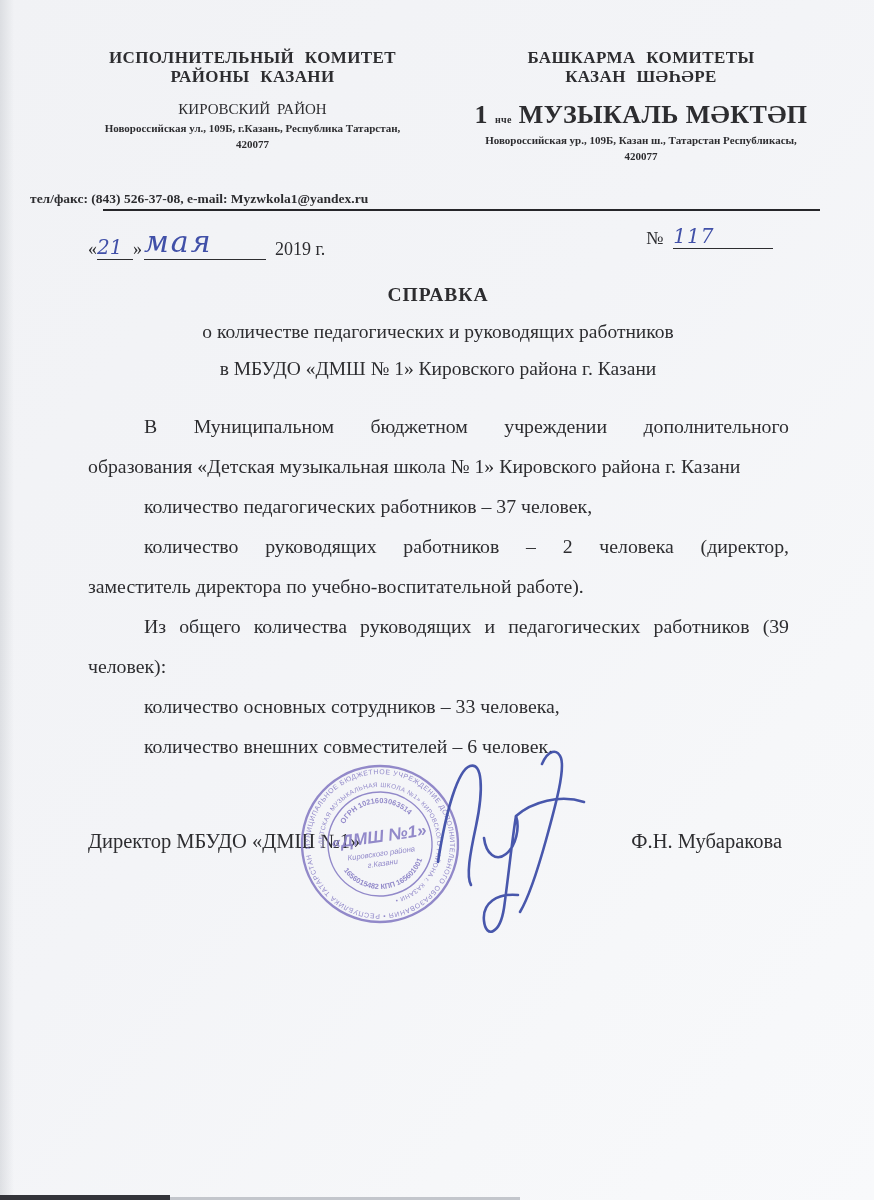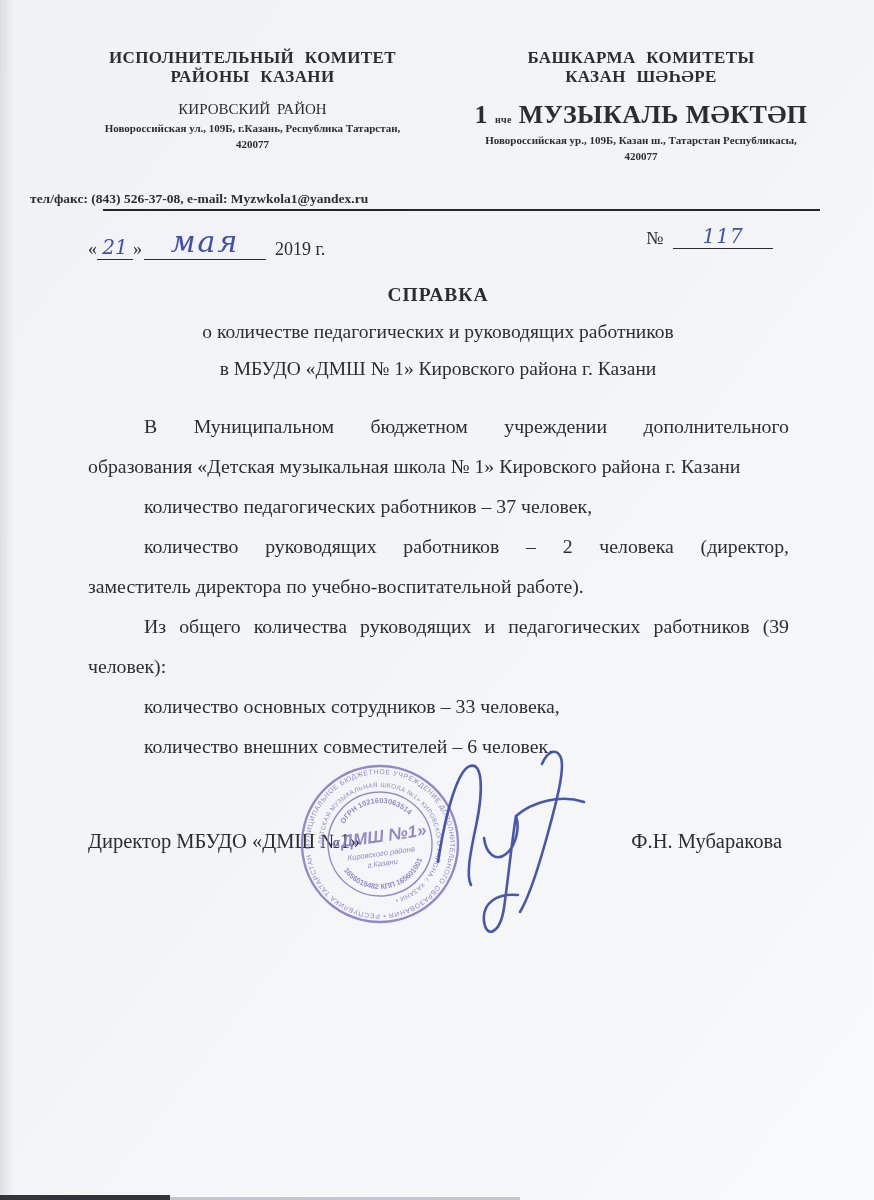--- a/index.html
+++ b/index.html
@@ -14,21 +14,21 @@
   .hdr-right{left:452px;width:378px;}
   .committee{font-size:17px;font-weight:bold;line-height:19px;letter-spacing:.4px;word-spacing:6px;}
   .org-name{margin-top:14px;font-size:26px;font-weight:bold;letter-spacing:.4px;white-space:nowrap;}
   .org-name .small-part{font-size:10px;font-weight:bold;}
   .district{margin-top:15px;font-size:15px;word-spacing:3px;}
   .addr{margin-top:2px;font-size:11px;font-weight:bold;line-height:16px;}
   .contact{position:absolute;top:191px;left:30px;width:840px;text-align:left;font-size:13.5px;font-weight:bold;}
   .rule{position:absolute;top:209px;left:103px;width:717px;height:2px;background:#26262a;}
   
   .dateline{position:absolute;top:224px;left:88px;width:712px;font-size:18px;}
-  .blank{display:inline-block;border-bottom:1.5px solid #2d2d30;text-align:center;vertical-align:bottom;}
+  .blank{display:inline-block;border-bottom:1.5px solid #2d2d30;text-align:left;vertical-align:bottom;}
   .ink{color:#4150a8;font-style:italic;font-family:"DejaVu Serif",serif;}
   .day-blank{width:36px;font-size:20px;}
   .month-blank{width:122px;font-size:30px;letter-spacing:2px;margin-left:2px;}
   .year{margin-left:9px;text-align:right;}
   .doc-number{position:absolute;left:558px;top:0;}
   .num-blank{width:100px;font-size:20px;margin-left:10px;letter-spacing:1px;}
   
   .title-block{position:absolute;top:284px;left:88px;width:700px;text-align:center;}
   .title-main{font-size:19.5px;font-weight:bold;letter-spacing:1px;}
   .title-sub{font-size:19.5px;margin-top:15px;}

